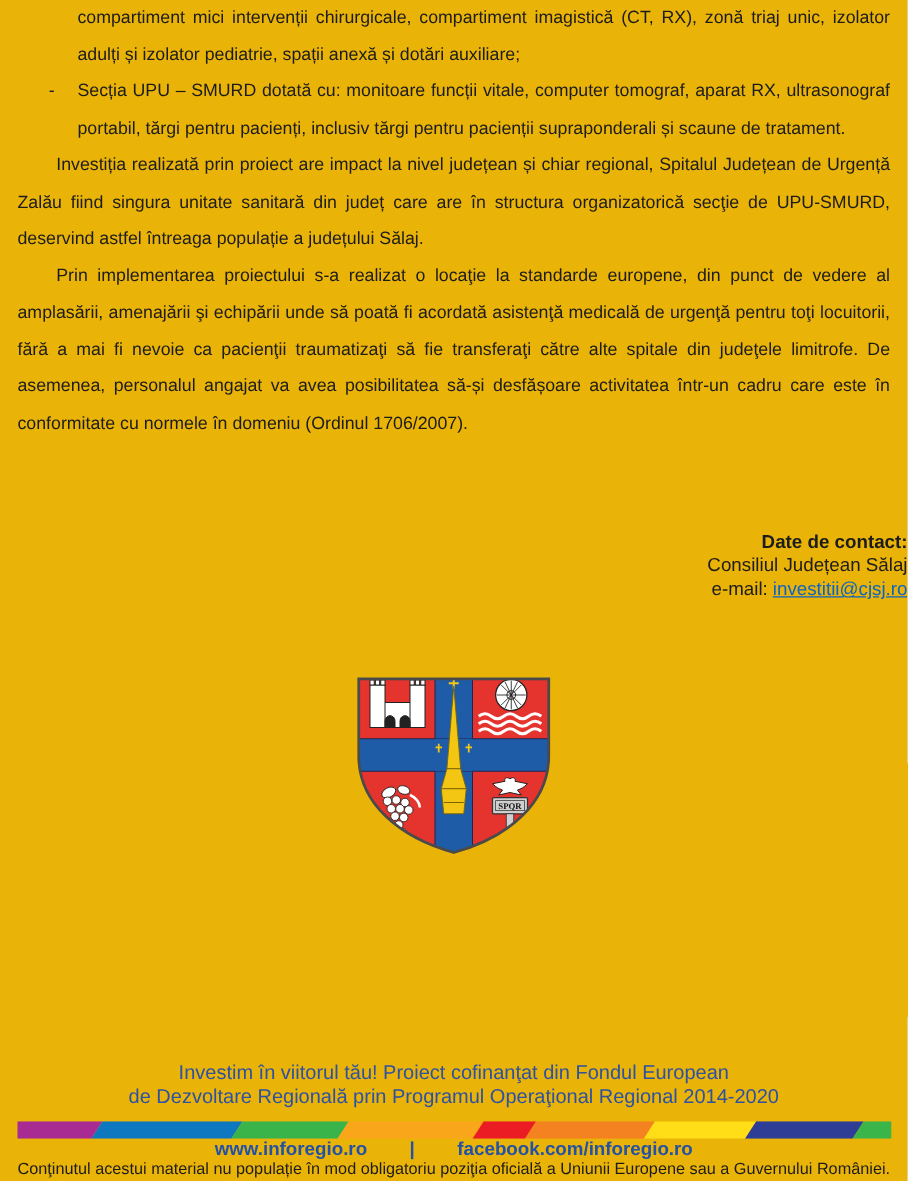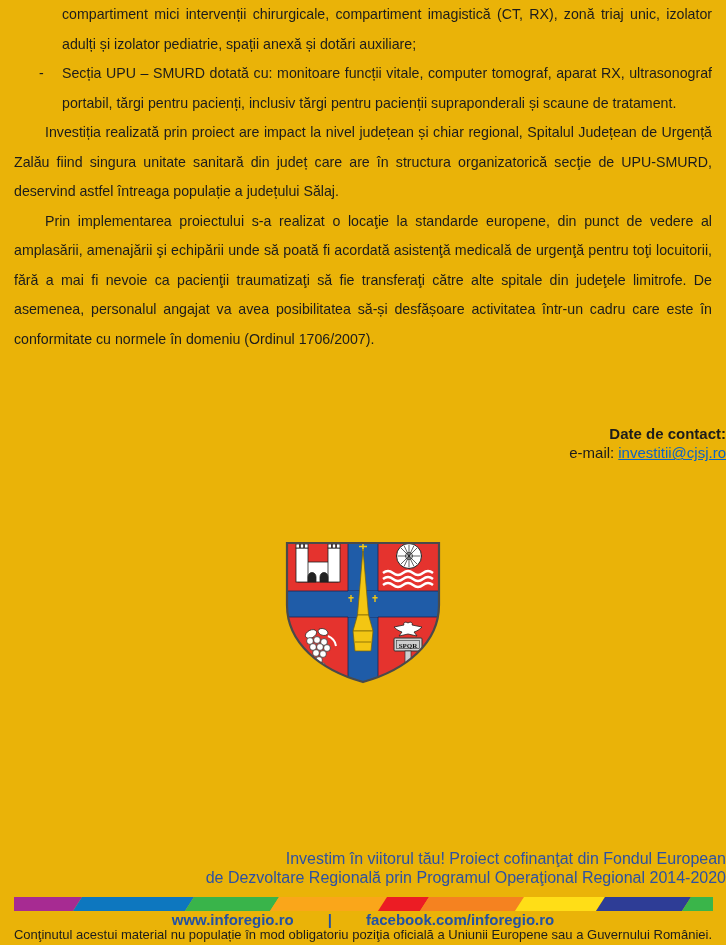--- a/index.html
+++ b/index.html
@@ -28,21 +28,21 @@
     font-size:15px;line-height:19.2px;
   }
   .contact .heading{font-weight:bold;}
   .contact .email-link{color:#0b63c5;text-decoration:underline;cursor:pointer;}
   .contact .email-label{margin-right:4px;}
   
   .coa{position:absolute;top:539px;left:283px;width:160px;height:150px;}
   
   .funding{
     position:absolute;top:849px;left:0;right:0;
-    text-align:right;font-size:16px;line-height:19px;
+    text-align:center;font-size:16px;line-height:19px;
   }
   
   .stripe{position:absolute;top:897px;left:0;width:726px;height:14px;}
   .stripe svg{display:block;}
   
   .links{
     position:absolute;top:911px;left:0;right:0;
     text-align:center;font-size:15px;font-weight:bold;
   }
   .links .sep{margin:0 34px;}
@@ -66,20 +66,21 @@
     <div class="list-item">
       <span class="marker">-</span>
       <span>Secția UPU – SMURD dotată cu: monitoare funcții vitale, computer tomograf, aparat RX, ultrasonograf portabil, tărgi pentru pacienți, inclusiv tărgi pentru pacienții supraponderali și scaune de tratament.</span>
     </div>
     <p class="para">Investiția realizată prin proiect are impact la nivel județean și chiar regional, Spitalul Județean de Urgență Zalău fiind singura unitate sanitară din județ care are în structura organizatorică secţie de UPU-SMURD, deservind astfel întreaga populație a județului Sălaj.</p>
     <p class="para">Prin implementarea proiectului s-a realizat o locaţie la standarde europene, din punct de vedere al amplasării, amenajării şi echipării unde să poată fi acordată asistenţă medicală de urgenţă pentru toţi locuitorii, fără a mai fi nevoie ca pacienţii traumatizaţi să fie transferaţi către alte spitale din judeţele limitrofe.  De asemenea, personalul angajat va avea posibilitatea să-și desfășoare activitatea într-un cadru care este în conformitate cu normele în domeniu (Ordinul 1706/2007).</p>
   </div>
 
   <div class="contact">
     <div class="heading">Date de contact:</div>
+    <div>Consiliul Județean Sălaj</div>
     <div>
       <span class="email-label">e-mail:</span><a class="email-link" style="color: rgb(11, 99, 197);">investitii@cjsj.ro</a>
     </div>
   </div>
 
   <div class="coa">
     <svg width="160" height="150" viewBox="0 0 160 150">
       <defs>
         <clipPath id="shieldClip">
           <path d="M4,4 H156 V66 C156,104 123,131 80,143 C37,131 4,104 4,66 Z"></path>

